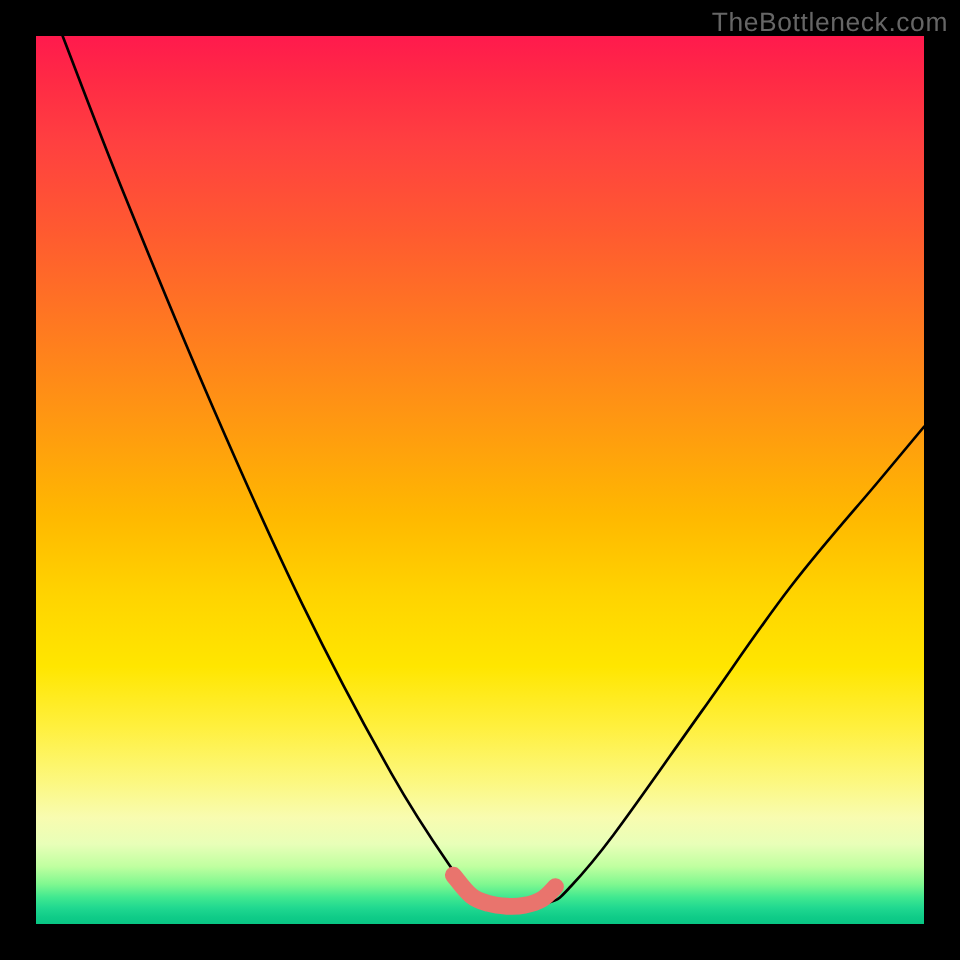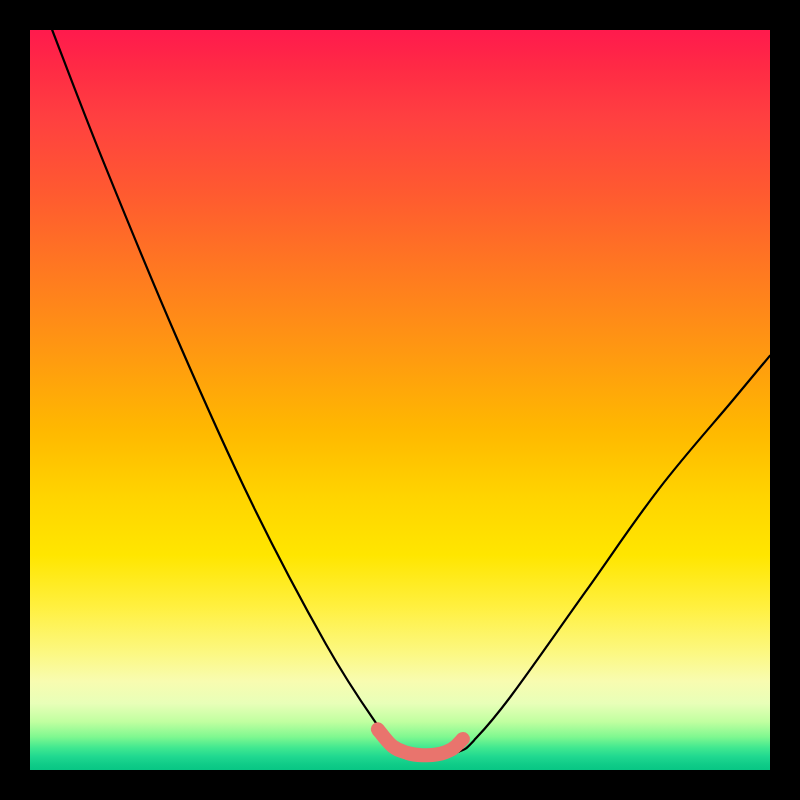--- a/index.html
+++ b/index.html
@@ -65,20 +65,21 @@
     position: absolute;
     inset: 0;
     width: 100%;
     height: 100%;
   }
 </style>
 </head>
 <body>
 
 <div class="frame">
+  <div class="watermark">TheBottleneck.com</div>
 
   <div class="plot-area">
     <div class="gradient"></div>
 
     <svg class="curve" viewBox="0 0 740 740" preserveAspectRatio="none">
       <path d="M 22.2 0 C 31.524 23.976000000000006 51.356 77.25600000000004 74 133.20000000000005 C 96.644 189.14400000000006 121.36 249.52800000000002 148 310.8 C 174.64 372.072 195.36 418.988 222 473.6 C 248.64 528.212 273.356 574.24 296 614.2 C 318.644 654.1600000000001 334.47999999999996 676.2860000000001 347.79999999999995 695.6 C 361.11999999999995 714.914 359.344 716.172 370 721.5 C 380.656 726.828 396.34400000000005 725.2 407.00000000000006 725.2 C 417.65600000000006 725.2 422.54 724.164 429.2 721.5 C 435.85999999999996 718.836 434.676 720.39 444 710.4 C 453.324 700.41 461.02 692.64 481 666 C 500.98 639.36 528.36 599.696 555 562.4 C 581.64 525.1039999999999 602.36 493.432 629 458.8 C 655.64 424.168 683.02 393.976 703 370 C 722.98 346.024 733.34 333.592 740 325.59999999999997" id="main-curve" fill="none" stroke="#000" stroke-width="2.2" stroke-linecap="round"></path>
       <path d="M 347.79999999999995 699.3 C 350.46399999999994 702.3636 357.27199999999993 712.0576000000001 362.59999999999997 716.32 C 367.928 720.5824 372.072 721.3816 377.40000000000003 722.98 C 382.72800000000007 724.5784 386.872 724.9336000000001 392.20000000000005 725.2 C 397.5280000000001 725.4664 401.6720000000001 725.5256 407.00000000000006 724.46 C 412.32800000000003 723.3944 417.138 722.0772 421.79999999999995 719.28 C 426.46199999999993 716.4828 430.902 710.7847999999999 432.9 708.92" id="band-curve" fill="none" stroke="#e9746d" stroke-width="14" stroke-linecap="round" stroke-linejoin="round"></path>
     </svg>
   </div>
 </div>

